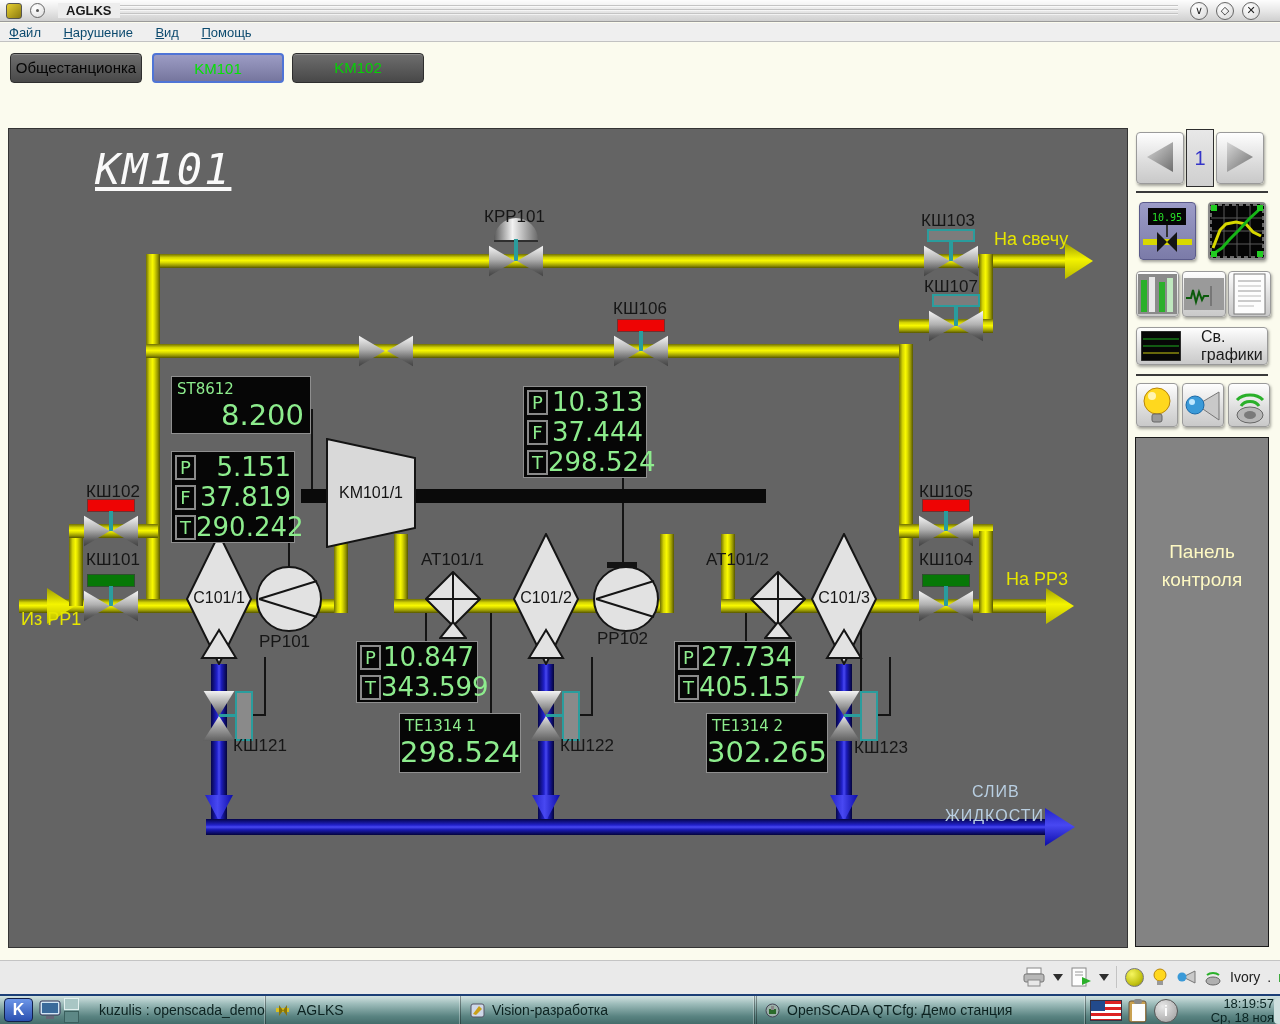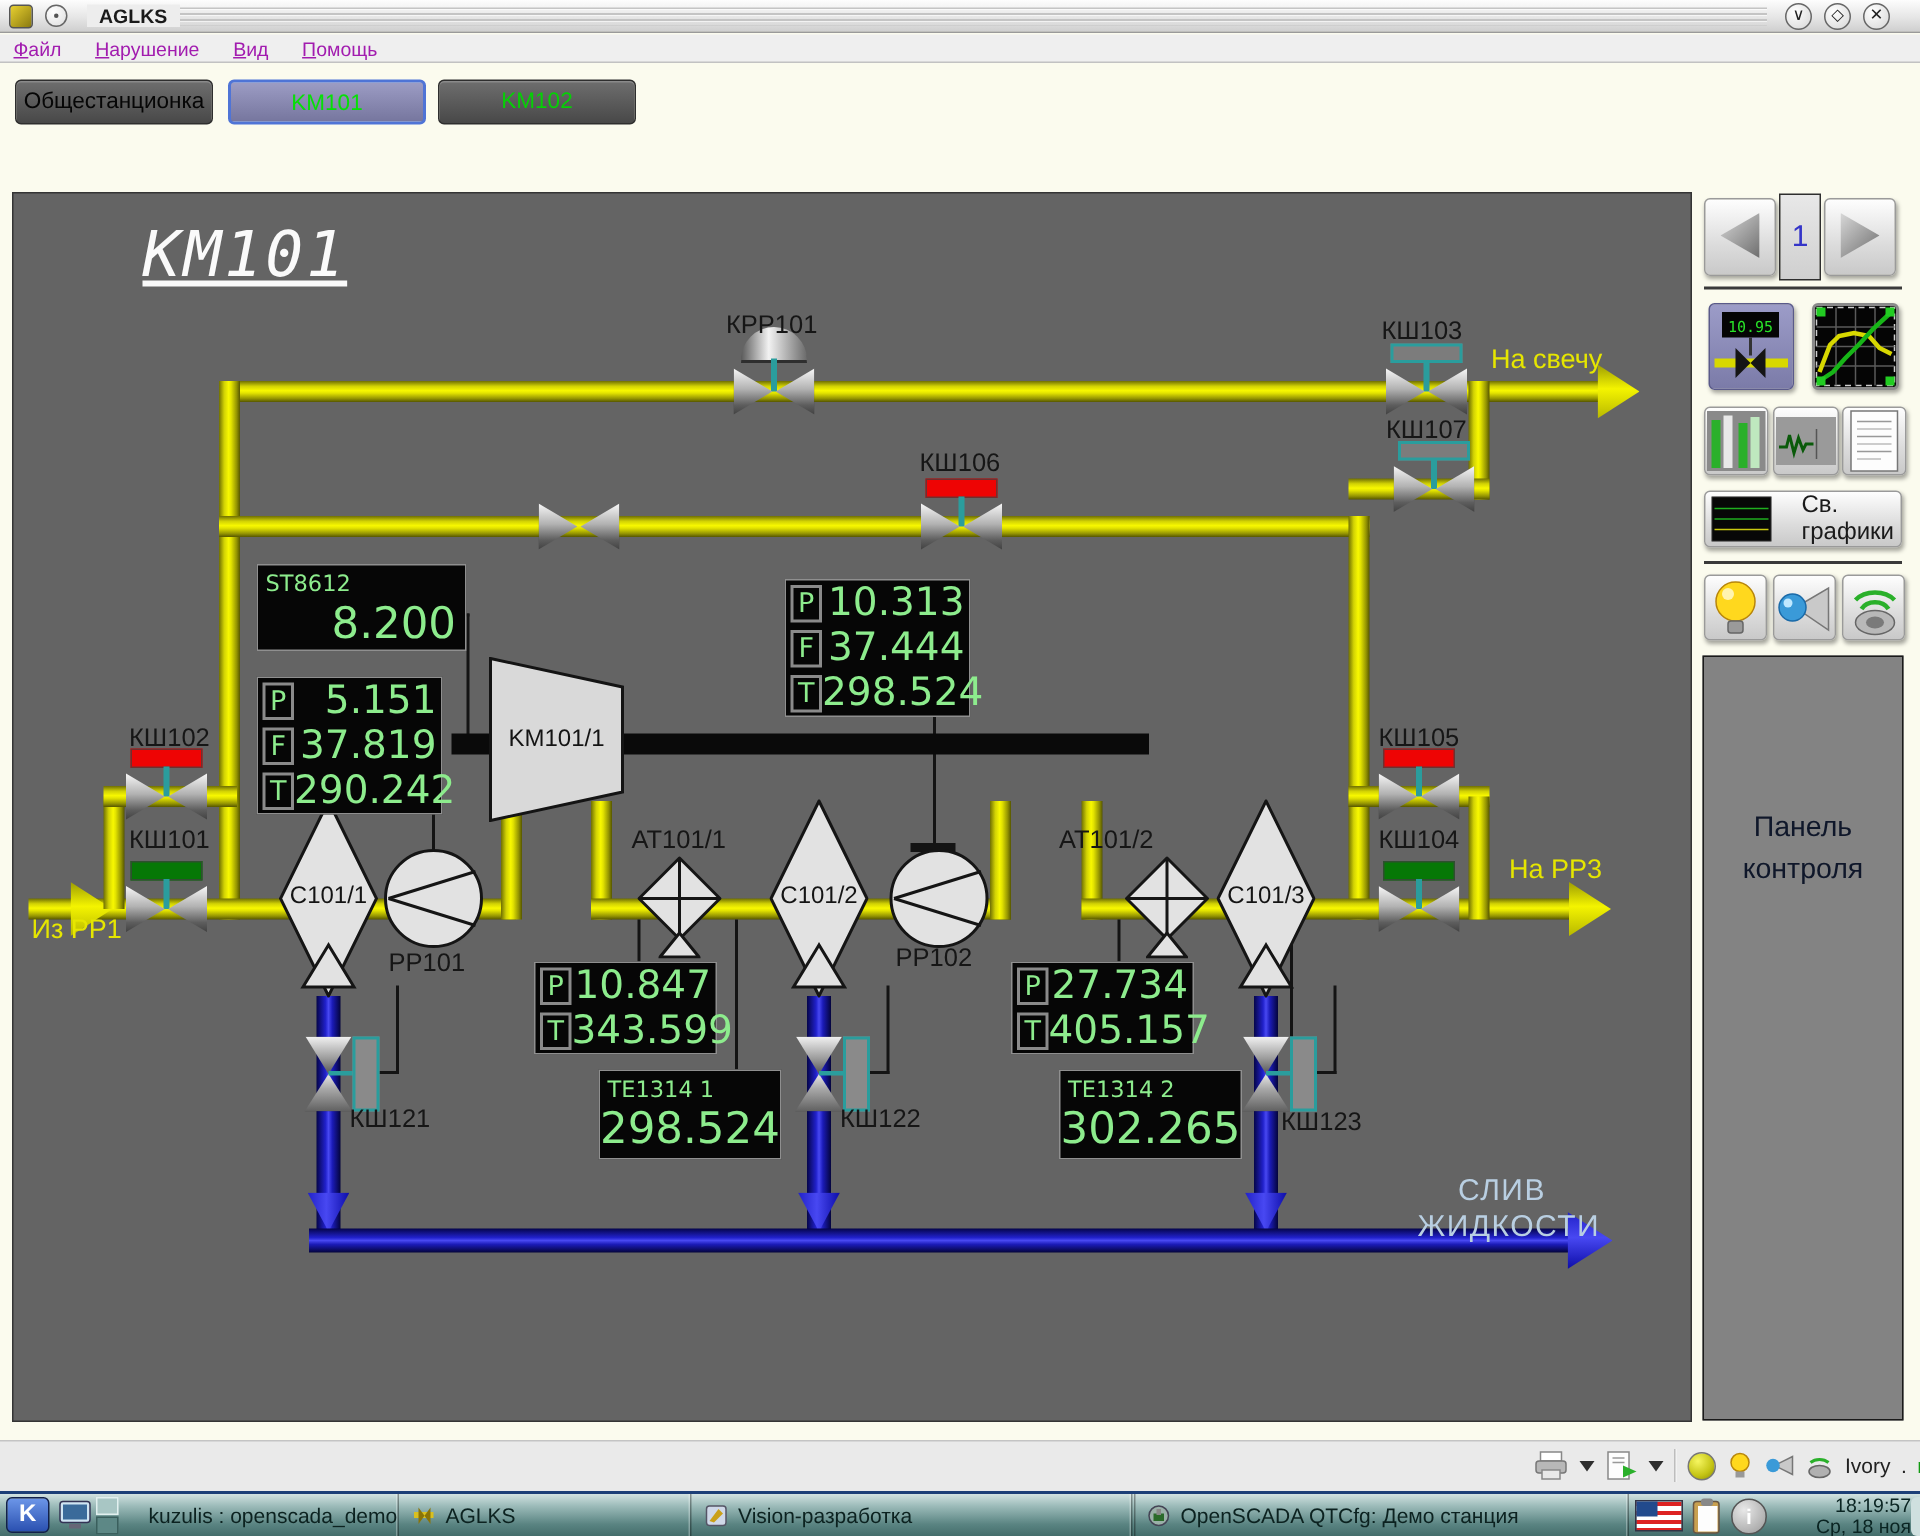--- a/index.html
+++ b/index.html
@@ -17,21 +17,21 @@
   .stickybtn { position:absolute; left:30px; top:3px; width:15px; height:15px; border-radius:50%;
     border:1px solid #666; background:radial-gradient(circle at 35% 30%,#fff,#ddd); }
   .stickybtn::after { content:""; position:absolute; left:5px; top:5px; width:3px; height:3px; border-radius:50%; background:#555; }
   .wtitle { position:absolute; left:58px; top:3px; font-size:13px; font-weight:bold; color:#1a1a1a;
     background:#ededed; padding:0 8px; }
   .wbtn { position:absolute; top:2px; width:18px; height:18px; border:1px solid #676767; border-radius:50%;
     background:radial-gradient(circle at 35% 30%,#ffffff,#d6d6d6); font-size:11px; line-height:15px; text-align:center; color:#222; }
 
   
   .menubar { position:absolute; left:0; top:23px; width:1280px; height:19px; background:#efefef; border-bottom:1px solid #c2c2c2; }
-  .mitem { display:inline-block; padding:2px 9px 0 9px; font-size:13px; color:#a21caf; }
+  .mitem { display:inline-block; padding:2px 9px 0 9px; font-size:13px; color:#0c4a6e; }
   .mitem:first-letter { text-decoration:underline; }
 
   
   .tabbtn { position:absolute; top:53px; height:30px; width:132px; border-radius:4px; font-size:15px;
     text-align:center; line-height:27px; border:1px outset #9a9a9a; }
   .tab-dark { background:linear-gradient(180deg,#6e6e6e,#484848); color:#060606; border:1px solid #2e2e2e;
     box-shadow:inset 0 1px 0 #8a8a8a; }
   .tab-dark-g { background:linear-gradient(180deg,#6e6e6e,#484848); color:#06d006; border:1px solid #2e2e2e;
     box-shadow:inset 0 1px 0 #8a8a8a; }
   .tab-sel { background:linear-gradient(180deg,#9c9cc4,#76769e); color:#06e006; border:2px solid #4f74d6; }
@@ -52,21 +52,21 @@
   .arr-r-y { position:absolute; clip-path:polygon(0 0,100% 50%,0 100%);
     background:linear-gradient(180deg,#9d9d03,#f4f400 45%,#b8b800); }
   .arr-r-b { position:absolute; clip-path:polygon(0 0,100% 50%,0 100%);
     background:linear-gradient(180deg,#2222c8,#4848f2 45%,#0d0da8); }
   .arr-d-b { position:absolute; clip-path:polygon(0 0,100% 0,50% 100%);
     background:linear-gradient(90deg,#2222c8,#4848f2 45%,#0d0da8); }
   .cl { position:absolute; background:#141414; }
 
   .lbl { position:absolute; font-size:17px; color:#161616; white-space:nowrap; }
   .lbl-y { position:absolute; font-size:18px; color:#e6e600; white-space:nowrap; }
-  .lbl-b { position:absolute; font-size:20px; color:#b9cfe2; white-space:nowrap; letter-spacing:1px; }
+  .lbl-b { position:absolute; font-size:16px; color:#b9cfe2; white-space:nowrap; letter-spacing:1px; }
 
   .disp { position:absolute; background:#060606; border:1px solid #8f8f8f; color:#8dec8d; font-family:"DejaVu Sans",sans-serif; }
   .drow { display:flex; align-items:center; height:30px; padding:0 3px; }
   .dtag { width:21px; height:25px; line-height:22px; border:2px solid #8a8a8a; font-size:18px; text-align:center; flex:0 0 auto; }
   .dval { flex:1; text-align:right; font-size:26px; }
   .dlabel { font-size:15px; padding:3px 0 0 5px; }
   .dbig { text-align:right; font-size:29px; padding-right:6px; }
 
   .valh { position:absolute; width:56px; height:32px; }
   .vtl,.vtr { position:absolute; top:0; width:27px; height:32px; filter:drop-shadow(0 0 1px #101010); }
@@ -100,21 +100,21 @@
   .rbtn { position:absolute; border:1px solid #9a9a9a; border-radius:4px;
     background:linear-gradient(180deg,#fefefe,#dcdcdc 60%,#c9c9c9); box-shadow:1px 2px 3px rgba(0,0,0,.35); }
   .rbtn-sel { background:linear-gradient(180deg,#9c9cc8,#7b7ba8); border:1px solid #5a5a8a; }
   .navarrow-l { width:26px; height:30px; margin:9px auto 0; clip-path:polygon(100% 0,100% 100%,0 50%);
     background:linear-gradient(135deg,#d8d8d8,#6e6e6e); filter:drop-shadow(1px 1px 1px #333); }
   .navarrow-r { width:26px; height:30px; margin:9px auto 0; clip-path:polygon(0 0,0 100%,100% 50%);
     background:linear-gradient(135deg,#d8d8d8,#6e6e6e); filter:drop-shadow(1px 1px 1px #333); }
   .pagebox { position:absolute; border:1px solid #2e2e2e; background:linear-gradient(180deg,#e8e8e8,#cfcfcf);
     color:#3535c8; font-size:20px; text-align:center; }
   .rrule { position:absolute; height:2px; background:#3a3a3a; }
-  .cpanel { position:absolute; background:#838383; border:1px solid #1a1a1a; color:#0f172a;
+  .cpanel { position:absolute; background:#838383; border:1px solid #1a1a1a; color:#fef9c3;
     font-size:19px; text-align:center; }
 
   
   .statusbar { position:absolute; left:0; top:960px; width:1280px; height:34px; background:#eaeaea;
     border-top:1px solid #c4c4c4; }
   .chev { width:0; height:0; border:5px solid transparent; border-top:7px solid #2e2e2e; margin-top:6px; }
   .ssep { width:2px; height:22px; background:linear-gradient(90deg,#b0b0b0,#fff); }
   .statusicons { position:absolute; left:1022px; top:966px; display:flex; align-items:center; gap:7px; }
   .utext { font-size:14px; }
 

